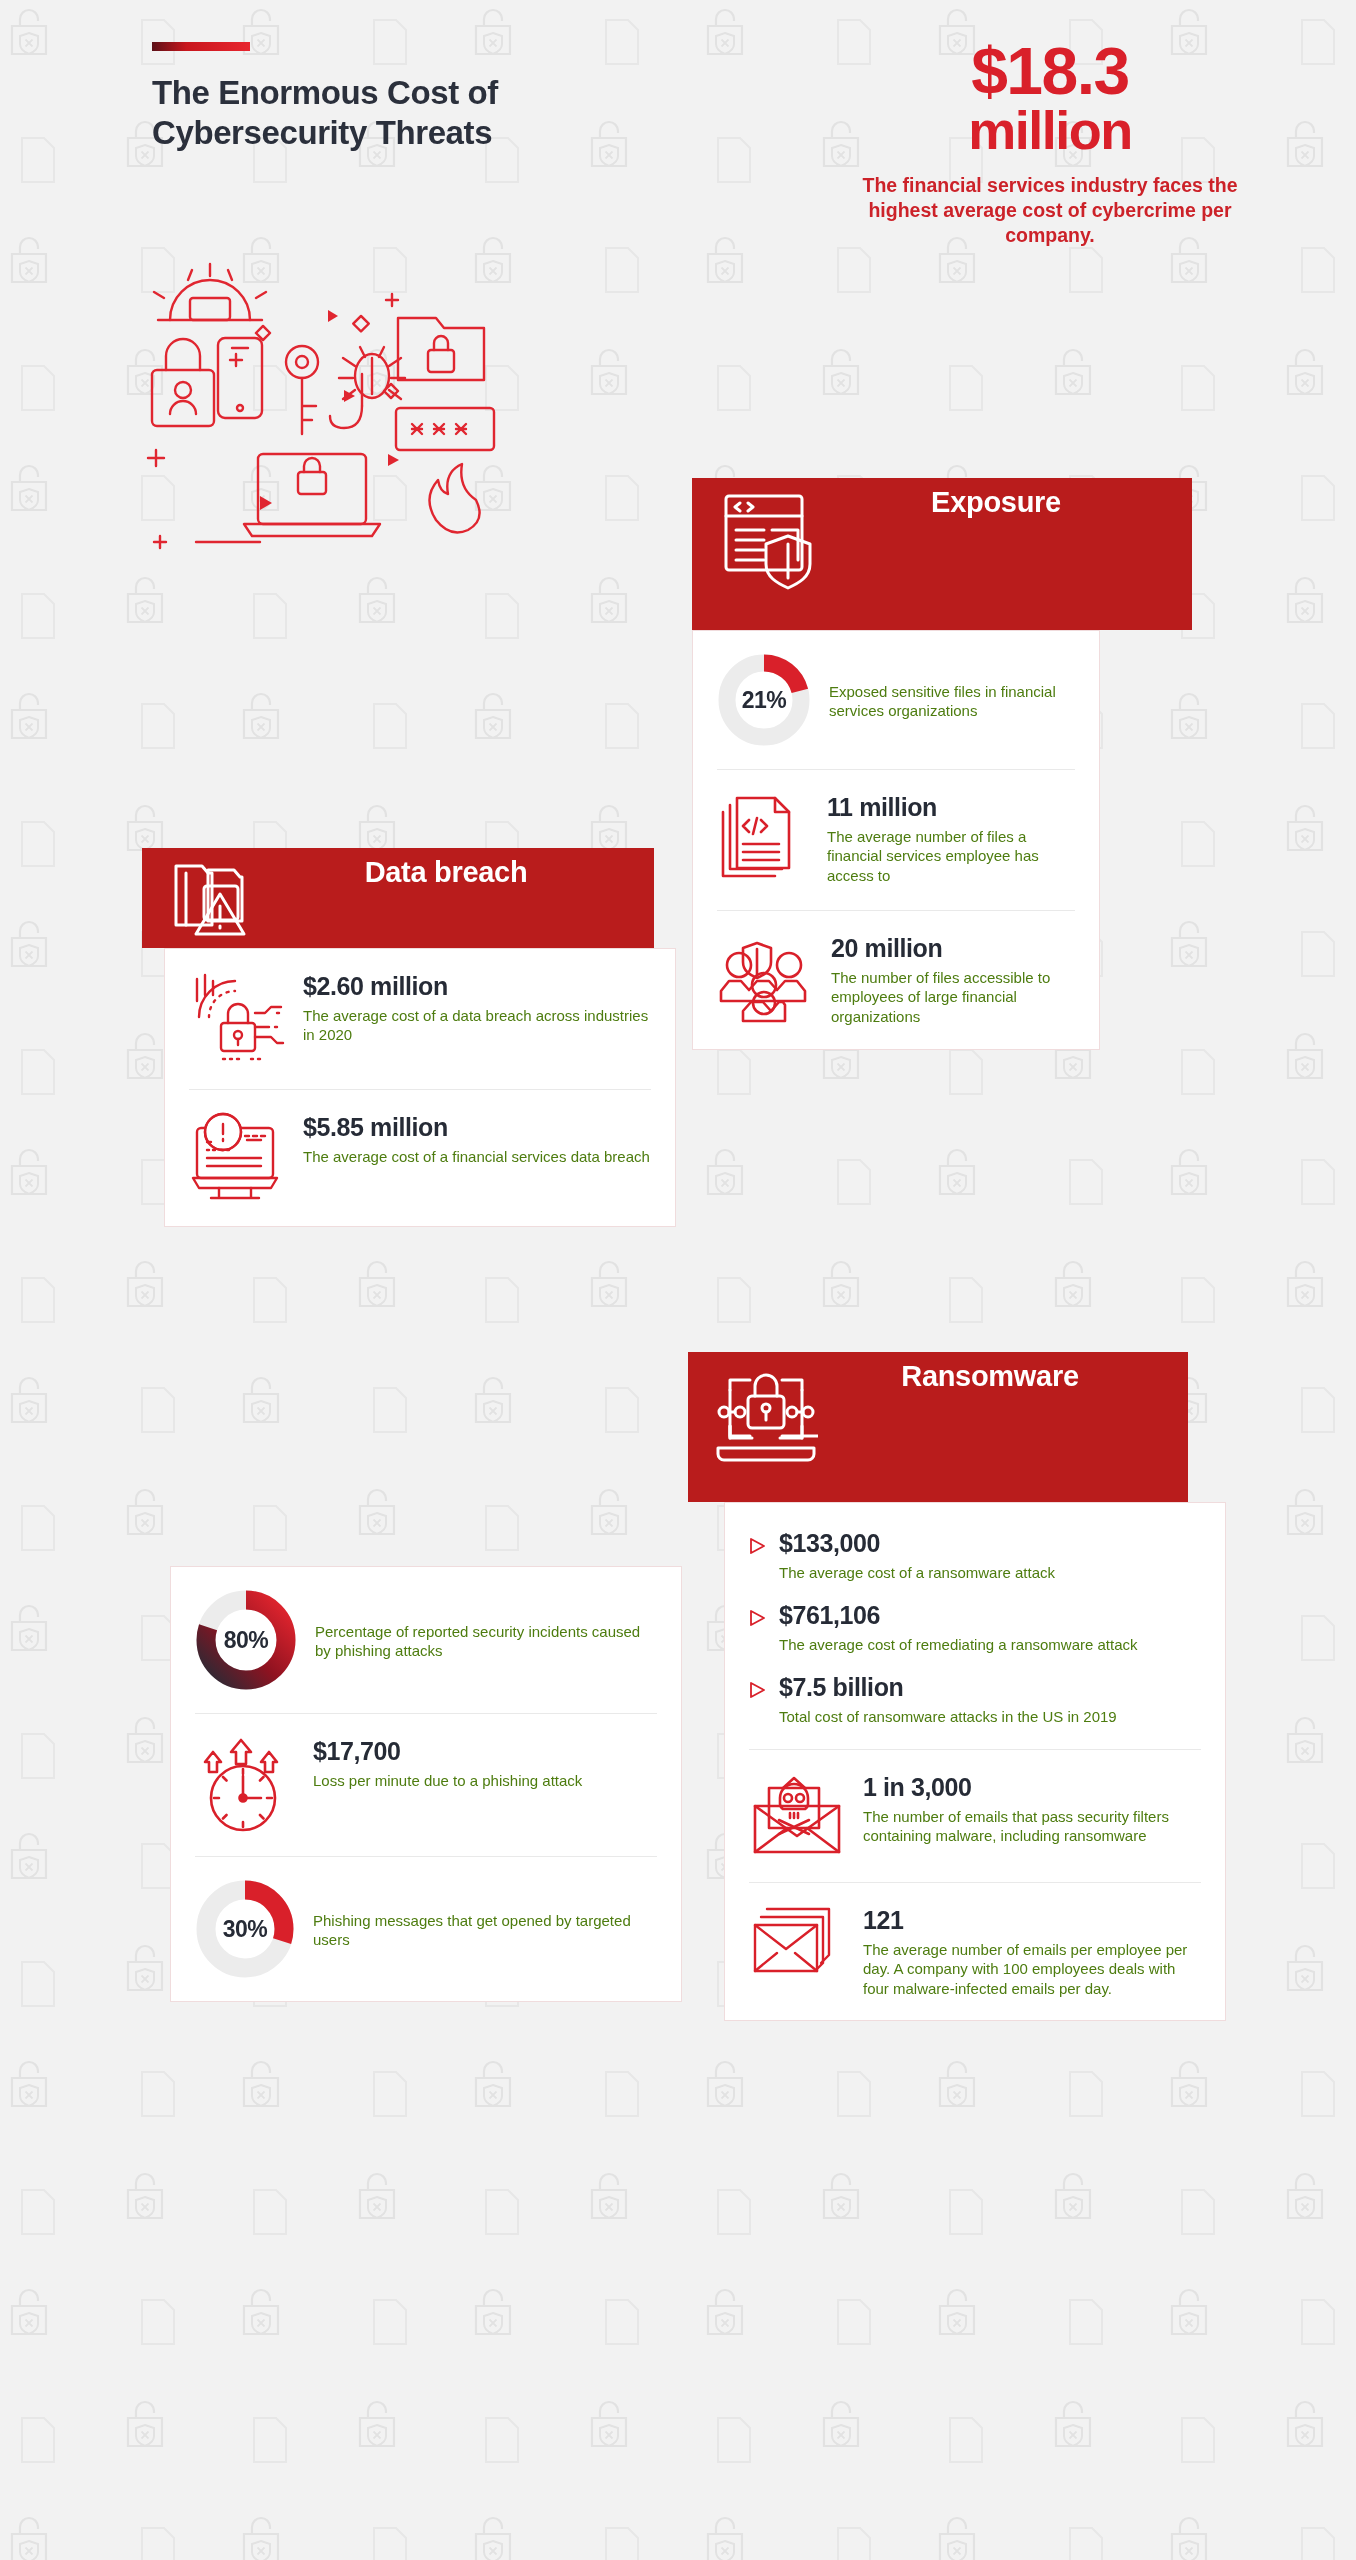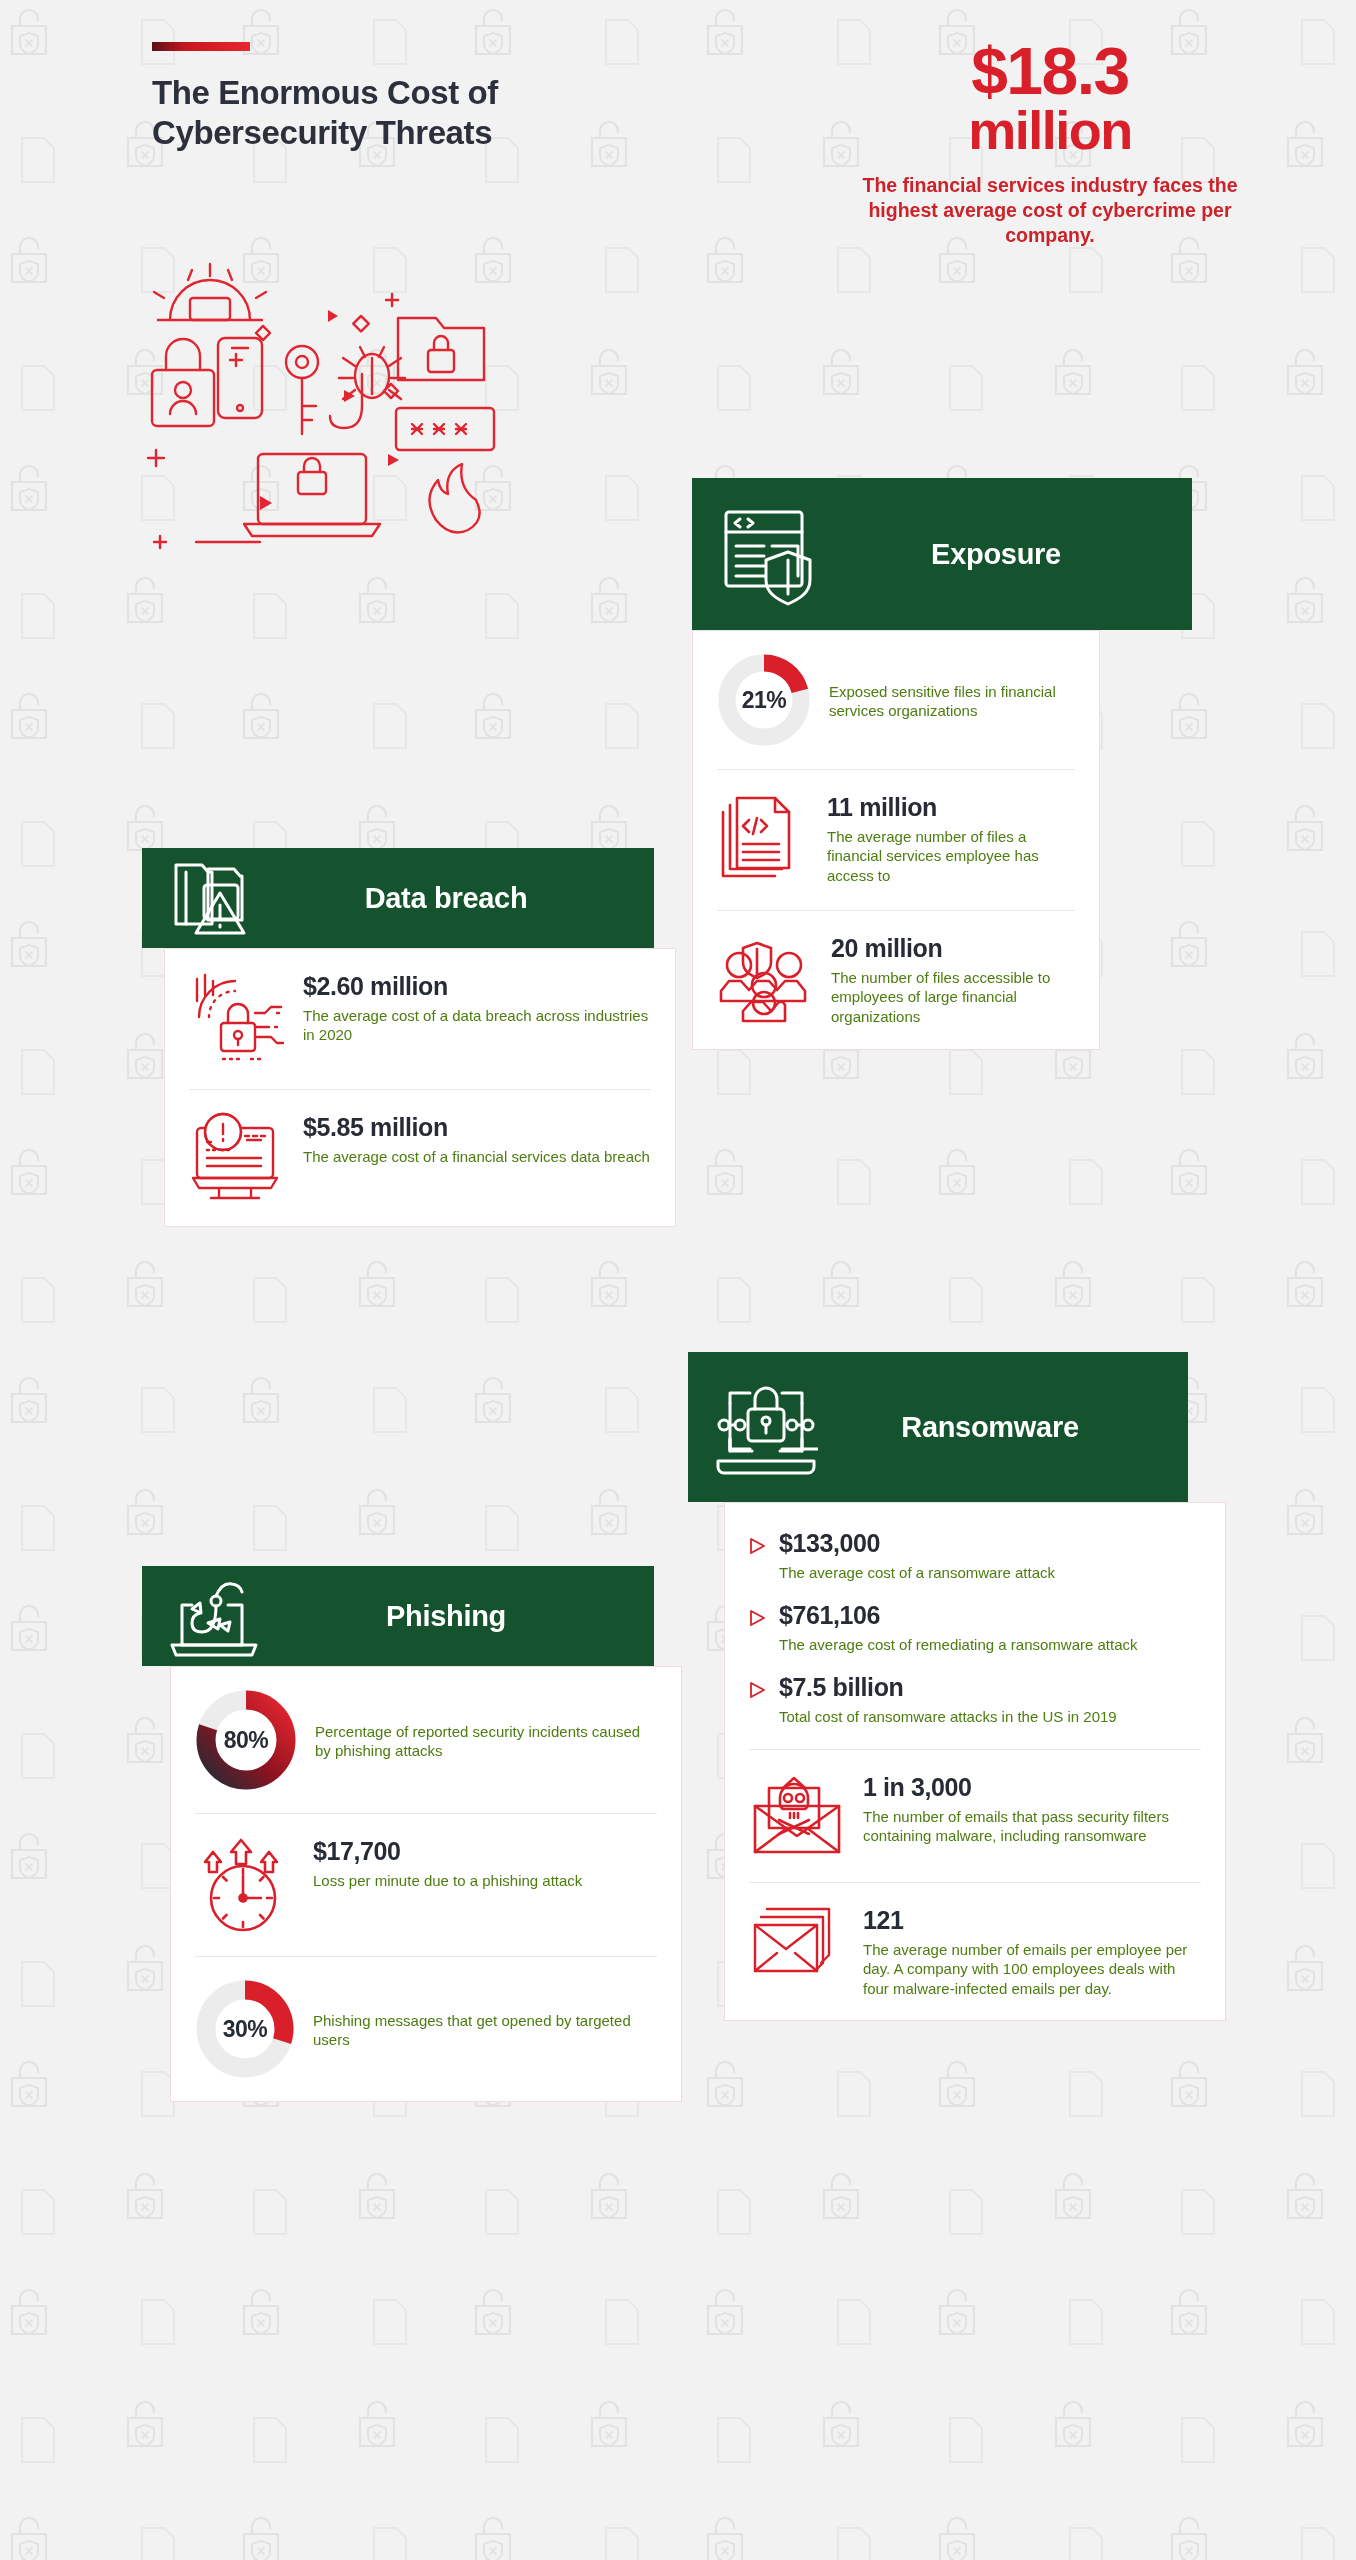--- a/index.html
+++ b/index.html
@@ -40,22 +40,22 @@
   .hero-number .line1 { display: block; font-size: 66px; line-height: 0.95; }
   .hero-number .line2 { display: block; font-size: 54px; line-height: 1.0; }
   .hero-sub {
     margin-top: 16px; color: #cc2229; font-weight: 700;
     font-size: 19.5px; line-height: 1.30;
   }
 
   
   .card { position: absolute; }
   .card-header {
-    background: #14532d; display: flex; align-items: center;
-    padding: 0 26px; position: relative;
+    background: #b91c1c; display: flex; align-items: flex-start;
+    padding: 8px 26px; position: relative;
   }
   .card-header .hdr-icon { flex: 0 0 auto; display: block; }
   .card-header .hdr-title {
     flex: 1; text-align: center; color: #fff; font-weight: 700;
     font-size: 29px; letter-spacing: -0.3px;
   }
   .card-body {
     background: #ffffff; border: 1px solid #f0dcdd;
     position: relative; padding: 0 24px;
   }
@@ -420,35 +420,20 @@
         <div class="txt">
           <div class="stat-num">121</div>
           <div class="stat-desc">The average number of emails per employee per day. A company with 100 employees deals with four malware-infected emails per day.</div>
         </div>
       </div>
 
     </div>
   </div>
 
   <div class="card" id="card-phishing">
-    <div class="card-header">
-      <svg class="hdr-icon" width="96" height="86" viewBox="0 0 96 86">
-        <g fill="none" stroke="#ffffff" stroke-width="3" stroke-linecap="round" stroke-linejoin="round">
-          <path d="M14 32 h10 M60 32 h14 v40 h-60 v-40"></path>
-          <path d="M4 72 h84 l-4 10 h-76 z"></path>
-          <circle cx="48" cy="28" r="5"></circle>
-          <path d="M48 23 q6 -14 16 -12 q8 1 10 8"></path>
-          <path d="M48 33 q0 26 -14 26 q-10 0 -10 -9 q0 -8 8 -10"></path>
-          <path d="M24 36 l8 -6 l1 10 z"></path>
-          <path d="M40 50 l12 -4 l-2 10 z"></path>
-          <path d="M52 52 l10 -3 l-2 9 z"></path>
-        </g>
-      </svg>
-      <div class="hdr-title">Phishing</div>
-    </div>
     <div class="card-body">
 
       <div class="row center">
         <div class="ic donut-wrap" style="width:102px;height:102px;">
           <svg width="102" height="102" viewBox="0 0 102 102">
             <defs>
               <linearGradient id="g80" x1="0" y1="0" x2="1" y2="1">
                 <stop offset="0%" stop-color="#262b36"></stop>
                 <stop offset="45%" stop-color="#8e1220"></stop>
                 <stop offset="100%" stop-color="#e8262f"></stop>

